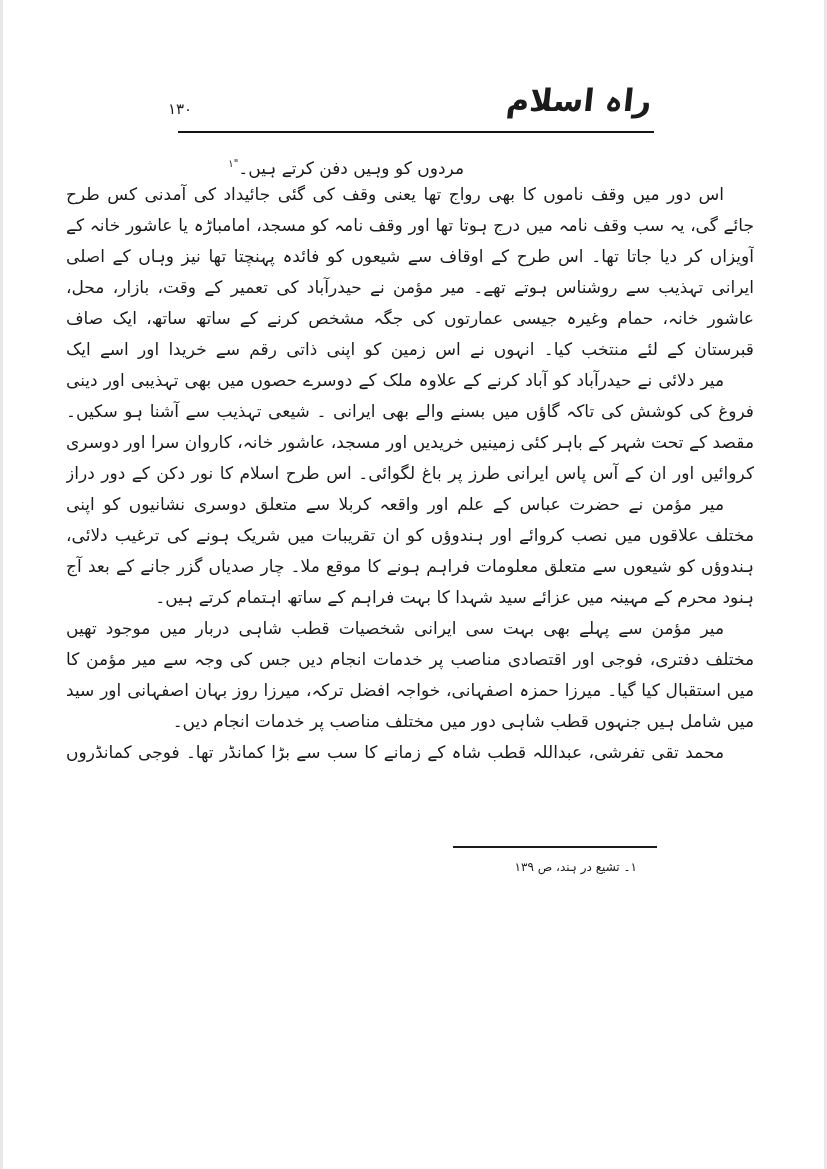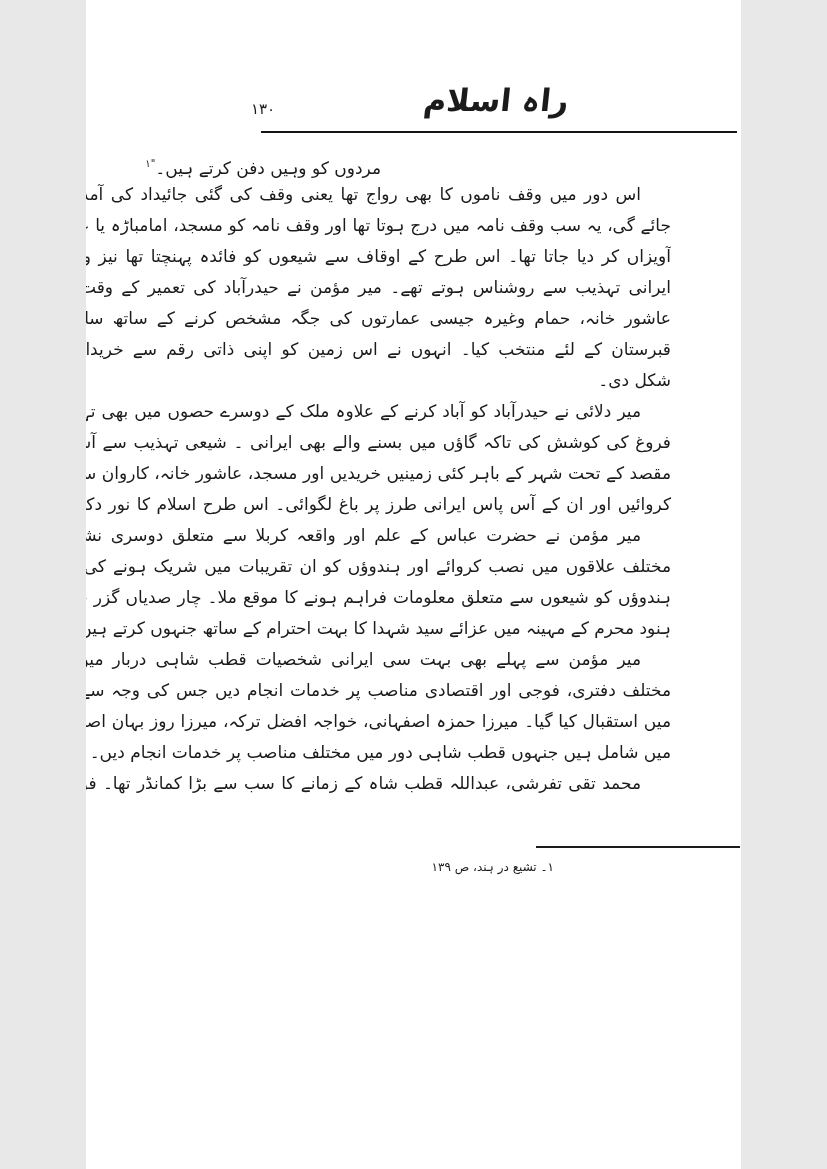--- a/index.html
+++ b/index.html
@@ -1,18 +1,18 @@
 <!DOCTYPE html>
 <html lang="ur"><head>
 <meta charset="utf-8">
 <style>
   html,body{margin:0;padding:0;background:#e8e8e8;}
   .page{
     position:relative;
-    width:655px;height:1169px;
+    width:821px;height:1169px;
     margin:0 auto;
     background:#ffffff;
     font-family:"DejaVu Sans",sans-serif;
     color:#1b1b1b;
     overflow:hidden;
   }
   
   .page-number{
     position:absolute;left:165px;top:100px;
     font-size:15px;letter-spacing:1px;
@@ -73,29 +73,28 @@
       <span>مردوں کو وہیں دفن کرتے ہیں۔</span><sup>"۱</sup>
     </div>
 
     <div id="paras">
         <div class="line jl indent">اس دور میں وقف ناموں کا بھی رواج تھا یعنی وقف کی گئی جائیداد کی آمدنی کس طرح خرج کی</div>
         <div class="line jl">جائے گی، یہ سب وقف نامہ میں درج ہوتا تھا اور وقف نامہ کو مسجد، امامباڑہ یا عاشور خانہ کے دروازے پر</div>
         <div class="line jl">آویزاں کر دیا جاتا تھا۔ اس طرح کے اوقاف سے شیعوں کو فائدہ پہنچتا تھا نیز وہاں کے اصلی باشندے شیعی ۔</div>
         <div class="line jl">ایرانی تہذیب سے روشناس ہوتے تھے۔ میر مؤمن نے حیدرآباد کی تعمیر کے وقت، بازار، محل، مسجد،</div>
         <div class="line jl">عاشور خانہ، حمام وغیرہ جیسی عمارتوں کی جگہ مشخص کرنے کے ساتھ ساتھ، ایک صاف ستھری جگہ کو</div>
         <div class="line jl">قبرستان کے لئے منتخب کیا۔ انہوں نے اس زمین کو اپنی ذاتی رقم سے خریدا اور اسے ایک خوبصورت باغ کی</div>
-        <div class="line last">شکل دی۔</div>
         <div class="line jl indent">میر دلائی نے حیدرآباد کو آباد کرنے کے علاوہ ملک کے دوسرے حصوں میں بھی تہذیبی اور دینی</div>
         <div class="line jl">فروغ کی کوشش کی تاکہ گاؤں میں بسنے والے بھی ایرانی ۔ شیعی تہذیب سے آشنا ہو سکیں۔ آپ نے اسی</div>
         <div class="line jl">مقصد کے تحت شہر کے باہر کئی زمینیں خریدیں اور مسجد، عاشور خانہ، کاروان سرا اور دوسری عمارتیں تعمیر</div>
         <div class="line jl">کروائیں اور ان کے آس پاس ایرانی طرز پر باغ لگوائی۔ اس طرح اسلام کا نور دکن کے دور دراز علاقوں تک</div>
         <div class="line jl indent">میر مؤمن نے حضرت عباس کے علم اور واقعہ کربلا سے متعلق دوسری نشانیوں کو اپنی حکومت کے</div>
         <div class="line jl">مختلف علاقوں میں نصب کروائے اور ہندوؤں کو ان تقریبات میں شریک ہونے کی ترغیب دلائی، اس سے</div>
         <div class="line jl">ہندوؤں کو شیعوں سے متعلق معلومات فراہم ہونے کا موقع ملا۔ چار صدیاں گزر جانے کے بعد آج بھی اہل</div>
-        <div class="line last">ہنود محرم کے مہینہ میں عزائے سید شہدا کا بہت احترام کے ساتھ جنہوں کرتے ہیں۔</div>
+        <div class="line last">ہنود محرم کے مہینہ میں عزائے سید شہدا کا بہت فراہم کے ساتھ اہتمام کرتے ہیں۔</div>
         <div class="line jl indent">میر مؤمن سے پہلے بھی بہت سی ایرانی شخصیات قطب شاہی دربار میں موجود تھیں جنہوں نے</div>
         <div class="line jl">مختلف دفتری، فوجی اور اقتصادی مناصب پر خدمات انجام دیں جس کی وجہ سے میر مؤمن کا بھی اس دربار</div>
         <div class="line jl">میں استقبال کیا گیا۔ میرزا حمزہ اصفہانی، خواجہ افضل ترکہ، میرزا روز بہان اصفہانی اور سید مظفر ان لوگوں</div>
         <div class="line last">میں شامل ہیں جنہوں قطب شاہی دور میں مختلف مناصب پر خدمات انجام دیں۔</div>
         <div class="line jl indent">محمد تقی تفرشی، عبداللہ قطب شاہ کے زمانے کا سب سے بڑا کمانڈر تھا۔ فوجی کمانڈروں کی تنخواہ</div>
       </div>
 
   </div>
 
   <div class="footnote-separator"></div>

